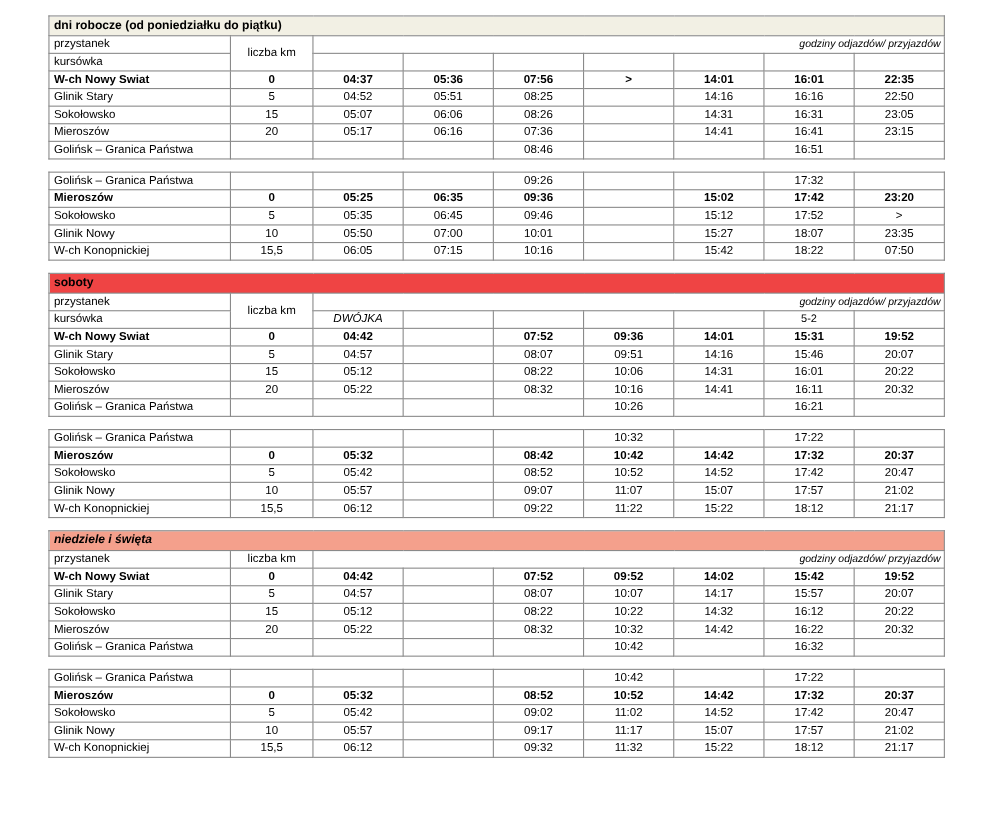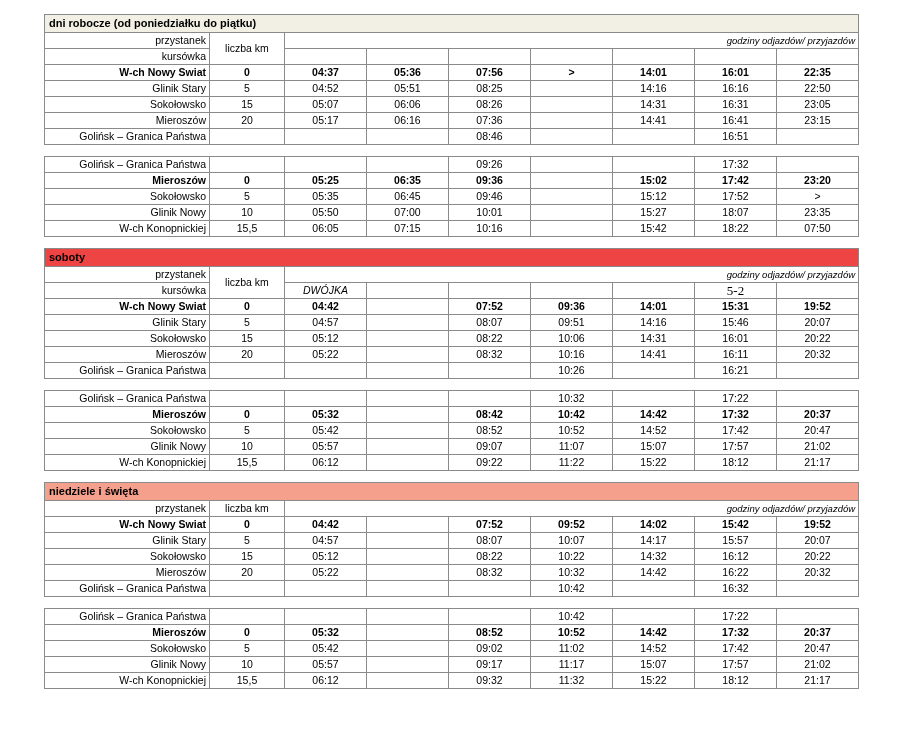--- a/index.html
+++ b/index.html
@@ -52,26 +52,26 @@
   col.c-t      { width: 82px; }
   
   .hdr-band {
     font-weight: bold;
     font-size: 11px;
     padding-left: 4px !important;
     height: 17px !important;
   }
   .band-weekday { background: #f2f0e4; }
   .band-sat     { background: #ef4444; }
-  .band-sun     { background: #f4a08c; }
-  .sub-left  { text-align: right; padding-left: 4px !important; }
+  .band-sun     { background: #f4a08c; font-style: italic; }
+  .sub-left  { text-align: left; padding-left: 4px !important; }
   .ctr { text-align: center; }
   .bold { font-weight: bold; }
   .ital { font-style: italic; }
-  .small { font-size: 13px; font-family: Liberation Serif, serif; }
+  .small { font-size: 10px; }
   .spanlabel {
     font-style: italic;
     text-align: right;
     font-size: 9.5px;
   }
 </style>
 </head>
 <body>
 
 <div id="page">

